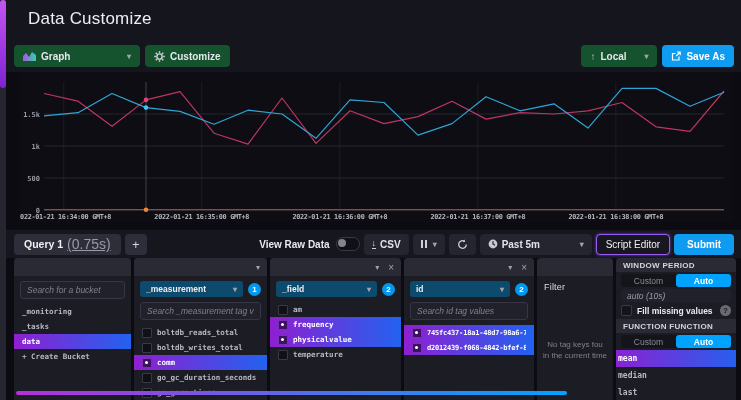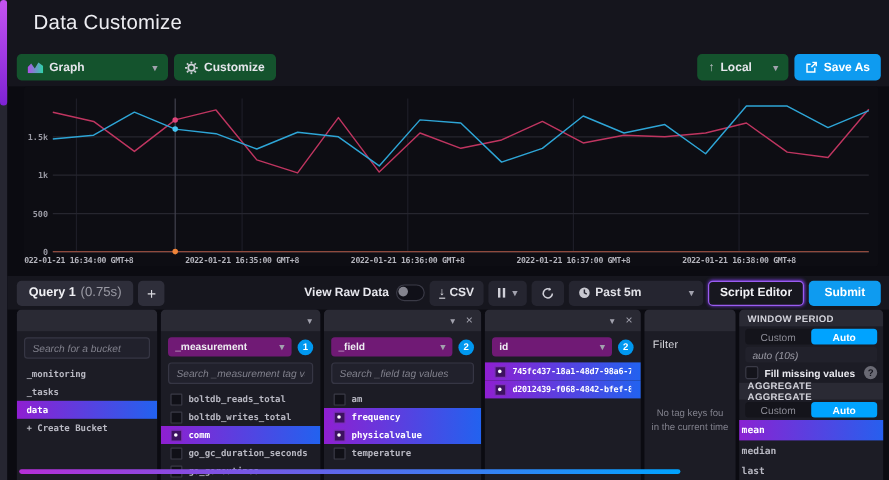--- a/index.html
+++ b/index.html
@@ -25,47 +25,47 @@
   .upicon{font-size:10px;color:#c4c4cc;font-weight:normal;}
   
   .chart-panel{position:absolute;left:20px;top:72px;width:712px;height:150px;background:#0d0d13;border-radius:3px;}
   .hthumb{position:absolute;left:358px;top:232px;width:38px;height:3px;border-radius:2px;background:#4e4e5a;}
   
   .querybar{position:absolute;left:6px;top:230px;right:0;height:28px;background:#16161e;
             display:flex;align-items:center;padding:0 7px 0 8px;gap:4px;}
   .qtab{display:flex;align-items:baseline;gap:4px;height:21px;padding:0 10px;background:#2e2e3a;border-radius:4px;
         align-items:center;cursor:pointer;}
   .qtab .qname{font-size:10.5px;font-weight:bold;color:#f0f0f4;}
-  .qtab .qtime{font-size:11px;color:#9a9aa4;}
+  .qtab .qtime{font-size:14px;color:#9a9aa4;text-decoration:underline;}
   .qplus{width:22px;height:21px;background:#2e2e3a;border-radius:4px;display:flex;align-items:center;
          justify-content:center;font-size:13px;color:#d8d8de;cursor:pointer;}
   .qspacer{flex:1;}
   .rawlabel{font-size:10px;font-weight:bold;color:#e8e8ee;margin-right:2px;}
   .toggle{width:22px;height:12px;border-radius:7px;background:#101018;border:1px solid #3a3a46;position:relative;cursor:pointer;}
   .knob{position:absolute;left:1px;top:1px;width:8px;height:8px;border-radius:50%;background:#84848e;}
   .qbtn{display:flex;align-items:center;gap:4px;height:21px;padding:0 8px;background:#252530;border-radius:4px;
         font-size:10px;font-weight:bold;color:#e2e2e8;cursor:pointer;}
   .dl{font-size:9px;border-bottom:1.5px solid #d0d0d8;line-height:9px;font-weight:normal;}
   .pausebars{display:flex;gap:2px;}
   .pausebars i{display:block;width:2px;height:8px;background:#d0d0d8;}
   .past{width:96px;}
   .past .caret{margin-left:auto;}
   .scriptbtn{height:19px;padding:0 9px;display:flex;align-items:center;background:#17171f;border:1px solid #9a5cf0;
-             border-radius:4px;box-shadow:0 0 3px #7a3ae0;font-size:10px;font-weight:bold;color:#f0f0f4;cursor:pointer;}
+             border-radius:4px;box-shadow:0 0 3px #7a3ae0;font-size:10px;font-weight:normal;color:#f0f0f4;cursor:pointer;}
   .submit{height:21px;padding:0 13px;display:flex;align-items:center;background:#0e9bf0;border-radius:4px;
           font-size:10px;font-weight:bold;color:#fff;cursor:pointer;}
   
   .builder{position:absolute;left:14px;top:258px;height:160px;display:flex;gap:3px;}
   .panel{background:#1c1c25;border-radius:4px 4px 0 0;height:160px;overflow:hidden;display:flex;flex-direction:column;}
   .phead{height:18px;background:#2a2a34;display:flex;align-items:center;padding:0 7px;gap:5px;flex:none;}
   .phead .pt{font-size:9px;font-weight:normal;color:#dcdce2;letter-spacing:.2px;margin-top:40px;}
   .phead .pcaret{margin-left:auto;font-size:8px;color:#a2a2ae;cursor:pointer;}
   .phead .pclose{font-size:10px;color:#a2a2ae;cursor:pointer;margin-left:4px;}
   .pbody{padding:5px 6px 0 6px;display:flex;flex-direction:column;flex:1;}
-  .ddrow{height:16px;background:#701a75;border-radius:3px;display:flex;align-items:center;padding:0 6px;
+  .ddrow{height:16px;background:#0c4a6e;border-radius:3px;display:flex;align-items:center;padding:0 6px;
          font-size:8.5px;font-weight:bold;color:#eeeef2;cursor:pointer;margin-bottom:5px;}
   .ddrow .caret{margin-left:auto;}
   .ddwrap{display:flex;align-items:center;gap:5px;margin-bottom:5px;}
   .ddwrap .ddrow{flex:1;margin-bottom:0;}
   .badge{width:13px;height:13px;border-radius:50%;background:#0098f0;color:#fff;font-size:8px;font-weight:bold;
          display:flex;align-items:center;justify-content:center;flex:none;}
   .search{height:16px;background:#21212c;border:1px solid #363644;border-radius:3px;color:#c8c8d0;
           font-style:italic;font-size:8.5px;padding:0 6px;outline:none;margin-bottom:5px;font-family:"Liberation Sans",sans-serif;}
   .search::placeholder{color:#80808c;}
   .list{display:flex;flex-direction:column;margin:0 -6px;}
@@ -305,21 +305,20 @@
         <span class="pclose">×</span>
       </div>
       <div class="pbody">
         <div class="ddwrap">
           <div class="ddrow">
             <span>_field</span>
             <span class="caret">▾</span>
           </div>
           <span class="badge">2</span>
         </div>
-        <input class="search" placeholder="Search _field tag values" style="">
         <div class="list">
             <div class="row">
               <span class="cb"></span>
               <span class="rl">am</span>
             </div>
             <div class="row sel">
               <span class="cb on"></span>
               <span class="rl">frequency</span>
             </div>
             <div class="row sel">
@@ -341,20 +340,21 @@
         <span class="pclose">×</span>
       </div>
       <div class="pbody">
         <div class="ddwrap">
           <div class="ddrow">
             <span>id</span>
             <span class="caret">▾</span>
           </div>
           <span class="badge">2</span>
         </div>
+        <input class="search" placeholder="Search id tag values" style="">
         <div class="list">
             <div class="row sel">
               <span class="cb on"></span>
               <span class="rl">745fc437-18a1-48d7-98a6-7…</span>
             </div>
             <div class="row sel">
               <span class="cb on"></span>
               <span class="rl">d2012439-f068-4842-bfef-8…</span>
             </div>
           </div>
@@ -381,21 +381,21 @@
         <div class="half">Custom</div>
         <div class="half on">Auto</div>
       </div>
       <div class="autoval">auto (10s)</div>
       <div class="fillrow">
         <span class="fcb"></span>
         <span class="fl">Fill missing values</span>
         <span class="help">?</span>
       </div>
       <div class="ohead">
-        <span>AGGREGATE AGGREGATE</span>
+        <span>FUNCTION FUNCTION</span>
       </div>
       <div class="seg">
         <div class="half">Custom</div>
         <div class="half on">Auto</div>
       </div>
       <div class="list funcs">
           <div class="row sel">
             <span class="rl">mean</span>
           </div>
           <div class="row">

